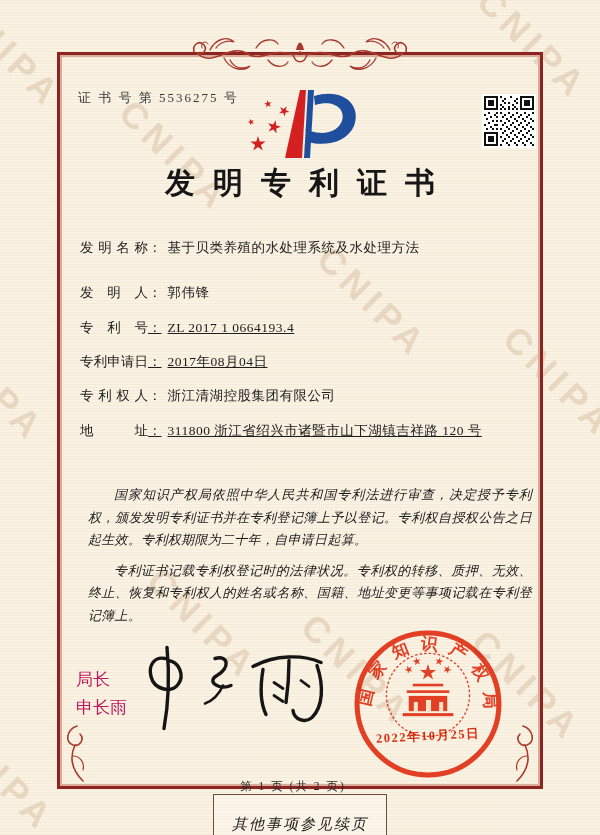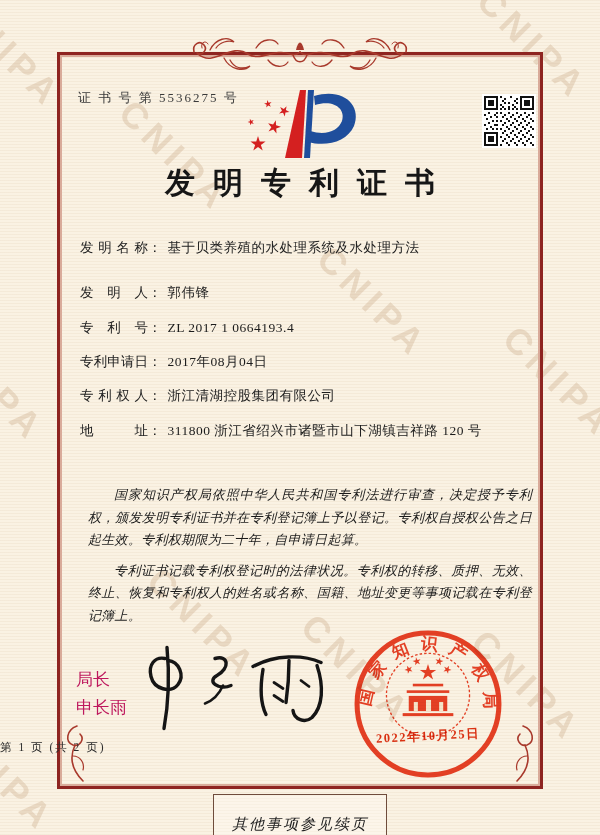--- a/index.html
+++ b/index.html
@@ -26,39 +26,39 @@
     position:absolute;left:78px;top:89px;font-size:13px;letter-spacing:2px;color:#3a3a3a;z-index:3;
   }
   .logo{position:absolute;left:238px;top:84px;z-index:3;}
   .qr{position:absolute;left:482px;top:94px;width:50px;height:50px;z-index:3;background:#fff;padding:2px;}
   .title{
     position:absolute;left:0;top:163px;width:600px;text-align:center;
     font-size:30px;font-weight:700;letter-spacing:18px;text-indent:18px;color:#161616;z-index:3;
   }
   .fields{position:absolute;left:80px;top:238px;right:60px;z-index:3;font-size:13.5px;}
   .frow{line-height:19px;white-space:nowrap;}
-  .frow.g1{margin-bottom:26px;} .frow.g2{margin-bottom:16px;} .frow.g3{margin-bottom:15px;}
+  .frow.g1{margin-bottom:26px;} .frow.g2{margin-bottom:16px;} .frow.g3{margin-bottom:15px;text-decoration:underline;}
   .flabel{display:inline-block;width:68px;text-align:justify;text-align-last:justify;color:#222;vertical-align:top;}
   .fcolon{color:#222;}
   .fvalue{margin-left:6px;letter-spacing:0.5px;color:#1c1c1c;text-align:center;}
   .fgroup2{margin-left:36px;}
   .bodytext{position:absolute;left:72px;top:484px;width:460px;z-index:3;}
   .para{
     margin:0 0 8px 16px;font-size:13px;line-height:22.5px;text-indent:2em;
     font-style:italic;color:#1a1a1a;letter-spacing:0.3px;text-align:justify;
   }
   .signer{position:absolute;left:76px;top:666px;z-index:3;font-size:17px;line-height:28px;color:#be185d;}
   .signature{position:absolute;left:135px;top:640px;z-index:4;}
   .seal{position:absolute;left:352px;top:628px;width:152px;height:152px;z-index:5;mix-blend-mode:multiply;opacity:.95;}
   .sealdate{
     position:absolute;left:346px;top:728px;width:164px;text-align:center;z-index:6;
     color:#e03314;font-size:12.5px;letter-spacing:1.5px;transform:rotate(-3deg);
     mix-blend-mode:multiply;font-weight:700;
   }
-  .pageinfo{position:absolute;left:0;top:740px;width:586px;text-align:left;font-size:11.5px;letter-spacing:2px;color:#2b2b2b;z-index:3;}
+  .pageinfo{position:absolute;left:0;top:779px;width:586px;text-align:center;font-size:11.5px;letter-spacing:2px;color:#2b2b2b;z-index:3;}
   .footerbox{
     position:absolute;left:50%;top:794px;transform:translateX(-50%);
     border:1px solid #6f4c3c;padding:20px 18px;font-size:15px;font-style:italic;
     letter-spacing:2px;color:#222;z-index:3;background:rgba(255,252,245,0.35);
   }
   .orn-top{position:absolute;left:190px;top:26px;z-index:2;}
   .orn-bl{position:absolute;left:60px;top:722px;z-index:2;}
   .orn-br{position:absolute;right:60px;top:722px;z-index:2;transform:scaleX(-1);}
 </style>
 </head>

